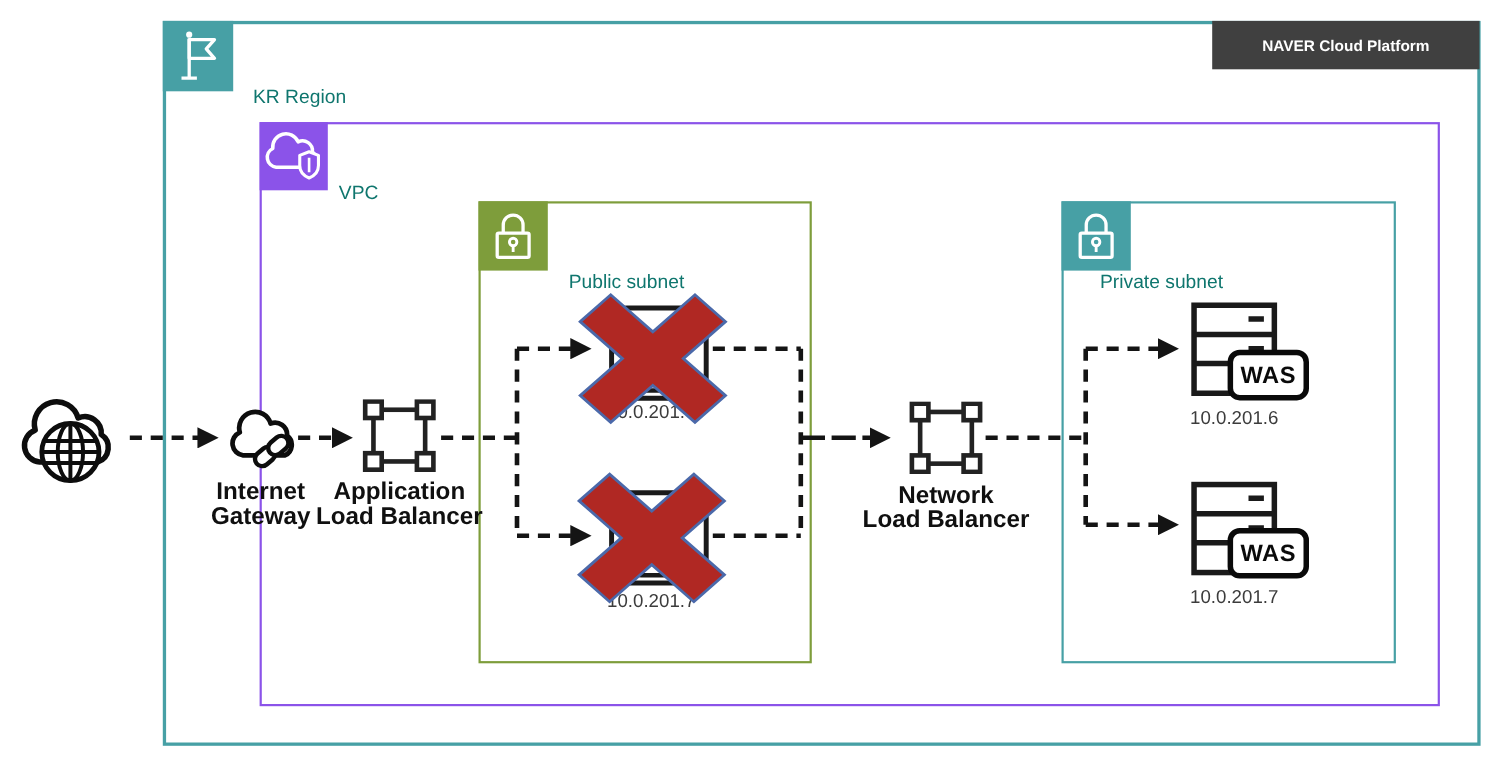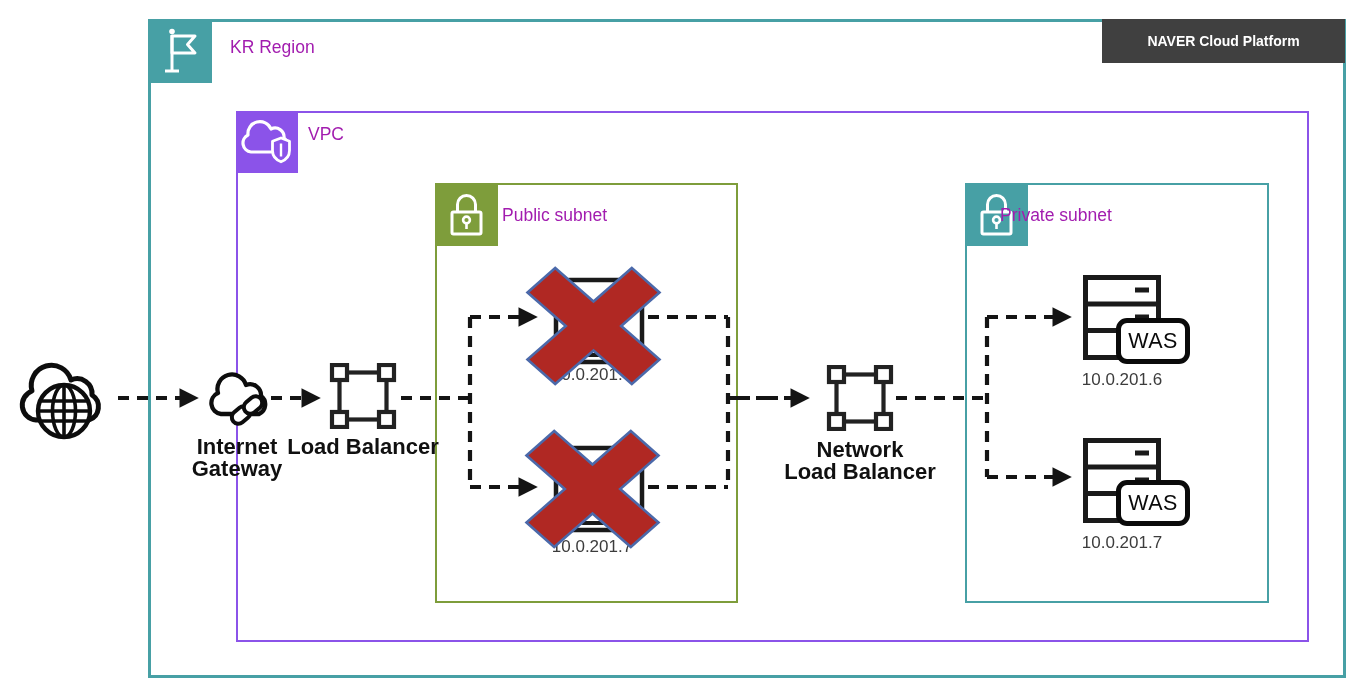--- a/index.html
+++ b/index.html
@@ -16,24 +16,24 @@
   #vpc-box      { left:236px; top:111px; width:1073px; height:531px; border:2.5px solid #8B53E9; z-index:2; }
   #public-subnet-box  { left:435px; top:183px; width:303px; height:420px; border:2.5px solid #7E9D3B; z-index:2; }
   #private-subnet-box { left:965px; top:183px; width:304px; height:420px; border:2.5px solid #47A0A5; z-index:2; }
 
   .corner-icon { display:block; z-index:4; }
   #region-flag-box   { left:148px; top:19px;  width:64px; height:64px; background:#47A0A5; }
   #vpc-icon-box      { left:236px; top:111px; width:62px; height:62px; background:#8B53E9; }
   #public-lock-box   { left:435px; top:183px; width:63px; height:63px; background:#7E9D3B; }
   #private-lock-box  { left:965px; top:183px; width:63px; height:63px; background:#47A0A5; }
 
-  .box-label { font-size:17.5px; color:#a21caf; z-index:4; white-space:nowrap; }
+  .box-label { font-size:17.5px; color:#0f766e; z-index:4; white-space:nowrap;margin-top:41px; }
   #region-label  { left:230px;  top:37px;  }
   #vpc-label     { left:308px;  top:124px; }
-  #public-subnet-label  { left:502px;  top:205px;text-align:center; }
+  #public-subnet-label  { left:517px;  top:205px;text-align:center; }
   #private-subnet-label { left:1000px; top:205px; }
 
   
   #connectors { left:0; top:0; z-index:5; }
 
   
   .node-icon { z-index:6; }
   #internet-cloud-icon { left:14px;  top:354px; }
   #internet-gateway-icon { left:205px; top:366px; }
   #alb-icon { left:329px; top:363px; }
@@ -50,21 +50,21 @@
   #nlb-label { left:770px; top:439px; width:180px;text-align:center; }
 
   .ip-label { font-size:17px; line-height:23px; color:#3c3c3c; text-align:center; z-index:7; }
   #public-server-1-ips { left:507px; top:363px; width:170px; }
   #public-server-2-ips { left:507px; top:535px; width:170px; }
   #was-server-1-ip { left:1052px; top:368px; width:140px; }
   #was-server-2-ip { left:1052px; top:531px; width:140px; }
 
   .was-badge { width:74px; height:46px; background:#ffffff; border:5px solid #0a0a0a; border-radius:11px;
                display:flex; align-items:center; justify-content:center;
-               font-weight:400; font-size:21.5px; color:#0a0a0a; letter-spacing:0.5px; z-index:8; }
+               font-weight:700; font-size:21.5px; color:#0a0a0a; letter-spacing:0.5px; z-index:8; }
   #was-badge-1 { left:1116px; top:318px; }
   #was-badge-2 { left:1116px; top:480px; }
 
   .failed-x { z-index:9; }
   #failed-x-1 { left:524px; top:264px; }
   #failed-x-2 { left:523px; top:427px; }
 </style>
 </head>
 <body>
 
@@ -174,20 +174,21 @@
       <rect x="10.5" y="9.5" width="47" height="47" fill="none" stroke="#222222" stroke-width="4.2"></rect>
       <g fill="#ffffff" stroke="#222222" stroke-width="4.2">
         <rect x="3" y="2" width="15" height="15"></rect>
         <rect x="50" y="2" width="15" height="15"></rect>
         <rect x="3" y="49" width="15" height="15"></rect>
         <rect x="50" y="49" width="15" height="15"></rect>
       </g>
     </svg>
   </div>
   <div class="abs node-label" id="alb-label">
+    <div>Application</div>
     <div>Load Balancer</div>
   </div>
 
   <div class="abs node-icon" id="nlb-icon">
     <svg width="68" height="66" viewBox="0 0 68 66">
       <rect x="10.5" y="9.5" width="47" height="47" fill="none" stroke="#222222" stroke-width="4.2"></rect>
       <g fill="#ffffff" stroke="#222222" stroke-width="4.2">
         <rect x="3" y="2" width="15" height="15"></rect>
         <rect x="50" y="2" width="15" height="15"></rect>
         <rect x="3" y="49" width="15" height="15"></rect>

